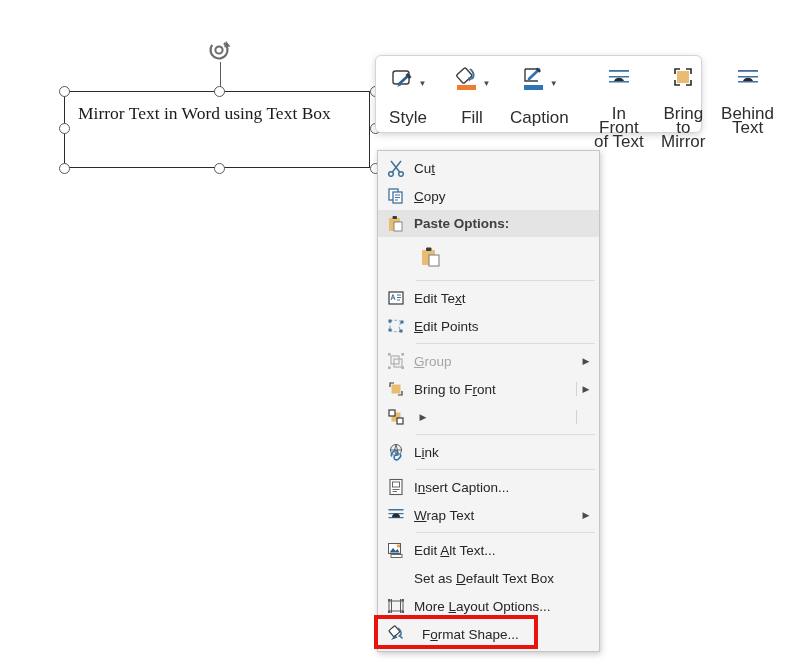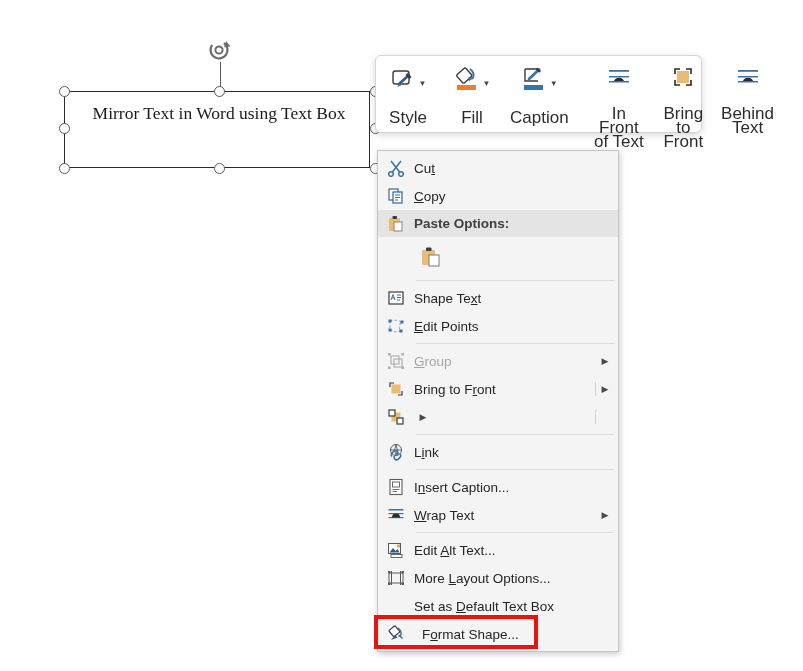--- a/index.html
+++ b/index.html
@@ -10,21 +10,21 @@
     width: 803px;
     height: 671px;
     background: #ffffff;
     font-family: "Liberation Sans", sans-serif;
     position: relative;
     overflow: hidden;
     -webkit-font-smoothing: antialiased;
   }
 
   
-  #canvas { position: absolute; inset: 0; text-align: center; }
+  #canvas { position: absolute; inset: 0; }
 
   .shape-box {
     position: absolute;
     left: 64px;
     top: 91px;
     width: 306px;
     height: 77px;
     border: 1px solid #2b2b2b;
     box-sizing: border-box;
     background: #ffffff;
@@ -113,21 +113,21 @@
     margin-left: 3px;
     line-height: 1;
     transform: translateY(2px);
   }
 
   
   .ctx-menu {
     position: absolute;
     left: 377px;
     top: 150px;
-    width: 242px;
+    width: 223px;
     background: #f4f4f4;
     border: 1px solid #c6c6c6;
     box-shadow: 1px 2px 6px rgba(0,0,0,0.22);
     box-sizing: border-box;
     padding: 3px 0 3px 0;
     z-index: 20;
     font-size: 13.5px;
     color: #262626;
   }
   .ctx-item {
@@ -303,21 +303,21 @@
           <svg width="26" height="26" viewBox="0 0 26 26">
             <path d="M5 9 V4 H10" fill="none" stroke="#2b2b2b" stroke-width="1.6"></path>
             <path d="M16 4 H21 V9" fill="none" stroke="#2b2b2b" stroke-width="1.6"></path>
             <path d="M21 15 V20 H16" fill="none" stroke="#2b2b2b" stroke-width="1.6"></path>
             <path d="M10 20 H5 V15" fill="none" stroke="#2b2b2b" stroke-width="1.6"></path>
             <rect x="7" y="6" width="12" height="12" fill="#E8BC72"></rect>
           </svg>
         </span>
       </div>
       <div class="mt-label">Bring to
-Front</div>
+Mirror</div>
     </div>
 
     <div class="mt-btn">
       <div class="mt-icon-row">
         <span>
           <svg width="26" height="26" viewBox="0 0 26 26">
             <path d="M8 16 A5.5 5.5 0 0 1 18 16 Z" fill="#2b2b2b"></path>
             <rect x="3" y="5" width="20" height="1.8" fill="#41719C"></rect>
             <rect x="3" y="11" width="20" height="1.5" fill="#41719C"></rect>
             <rect x="3" y="16" width="20" height="1.5" fill="#41719C"></rect>
@@ -378,21 +378,21 @@
   <div class="ctx-sep"></div>
 
   <div class="ctx-item">
     <span class="ctx-ico">
       <svg width="18" height="18" viewBox="0 0 18 18">
         <rect x="2" y="3" width="14" height="12" fill="#fff" stroke="#3b3b3b" stroke-width="1.2"></rect>
         <path d="M4 11 L6 5.5 L8 11 M4.8 9 H7.2" stroke="#41719C" stroke-width="1" fill="none"></path>
         <path d="M10 6 H14 M10 8.5 H14 M10 11 H13" stroke="#41719C" stroke-width="1"></path>
       </svg>
     </span>
-    <span class="ctx-text"><span>Shape Te</span><u>x</u><span>t</span></span>
+    <span class="ctx-text"><span>Edit Te</span><u>x</u><span>t</span></span>
   </div>
 
   <div class="ctx-item">
     <span class="ctx-ico">
       <svg width="18" height="18" viewBox="0 0 18 18">
         <path d="M3 4 Q9 2 15 5 Q10 9 14 14 Q8 16 3 13 Z" fill="none" stroke="#8fa8c0" stroke-width="1.1" stroke-dasharray="2.5 2"></path>
         <rect x="1.5" y="2.5" width="3" height="3" fill="#41719C"></rect>
         <rect x="13.5" y="3.5" width="3" height="3" fill="#41719C"></rect>
         <rect x="12.5" y="12.5" width="3" height="3" fill="#41719C"></rect>
         <rect x="1.5" y="11.5" width="3" height="3" fill="#41719C"></rect>
@@ -491,38 +491,38 @@
         <rect x="1.5" y="2.5" width="12" height="10" fill="#fff" stroke="#5a5a5a" stroke-width="1"></rect>
         <path d="M2.5 11.5 L6 7 L8.5 10 L10.5 8 L12.5 11.5 Z" fill="#2E5E8E"></path>
         <rect x="10" y="3.5" width="3" height="3" fill="#E8A34B"></rect>
         <rect x="4" y="13.5" width="11" height="3" fill="#fff" stroke="#5a5a5a" stroke-width="0.9"></rect>
       </svg>
     </span>
     <span class="ctx-text"><span>Edit </span><u>A</u><span>lt Text...</span></span>
   </div>
 
   <div class="ctx-item">
+    <span class="ctx-ico"></span>
+    <span class="ctx-text"><span>Set as </span><u>D</u><span>efault Text Box</span></span>
+  </div>
+
+  <div class="ctx-item">
     <span class="ctx-ico">
       <svg width="18" height="18" viewBox="0 0 18 18">
         <rect x="2" y="4" width="14" height="10" fill="none" stroke="#5a5a5a" stroke-width="1"></rect>
         <path d="M4.5 2 V16 M13.5 2 V16" stroke="#5a5a5a" stroke-width="1"></path>
         <rect x="1" y="2" width="2.4" height="2.4" fill="#5a5a5a"></rect>
         <rect x="14.6" y="2" width="2.4" height="2.4" fill="#5a5a5a"></rect>
         <rect x="1" y="13.6" width="2.4" height="2.4" fill="#5a5a5a"></rect>
         <rect x="14.6" y="13.6" width="2.4" height="2.4" fill="#5a5a5a"></rect>
       </svg>
     </span>
     <span class="ctx-text"><span>More </span><u>L</u><span>ayout Options...</span></span>
   </div>
 
-  <div class="ctx-item">
-    <span class="ctx-ico"></span>
-    <span class="ctx-text"><span>Set as </span><u>D</u><span>efault Text Box</span></span>
-  </div>
-
   <div class="ctx-item hl-anchor">
     <span class="ctx-ico">
       <svg width="18" height="18" viewBox="0 0 18 18">
         <g transform="rotate(-40 8 7)">
           <rect x="4" y="2" width="8" height="8" rx="1" fill="#fff" stroke="#3b3b3b" stroke-width="1.2"></rect>
         </g>
         <path d="M11 3 Q14.5 5.5 14 9 Q13.5 11.5 11.5 11" fill="none" stroke="#41719C" stroke-width="1.5"></path>
         <path d="M4 15 L8 10 L10.5 12.5 Z" fill="#2E5E8E"></path>
         <path d="M12 10 L15.5 13.5" stroke="#41719C" stroke-width="1.6"></path>
       </svg>

